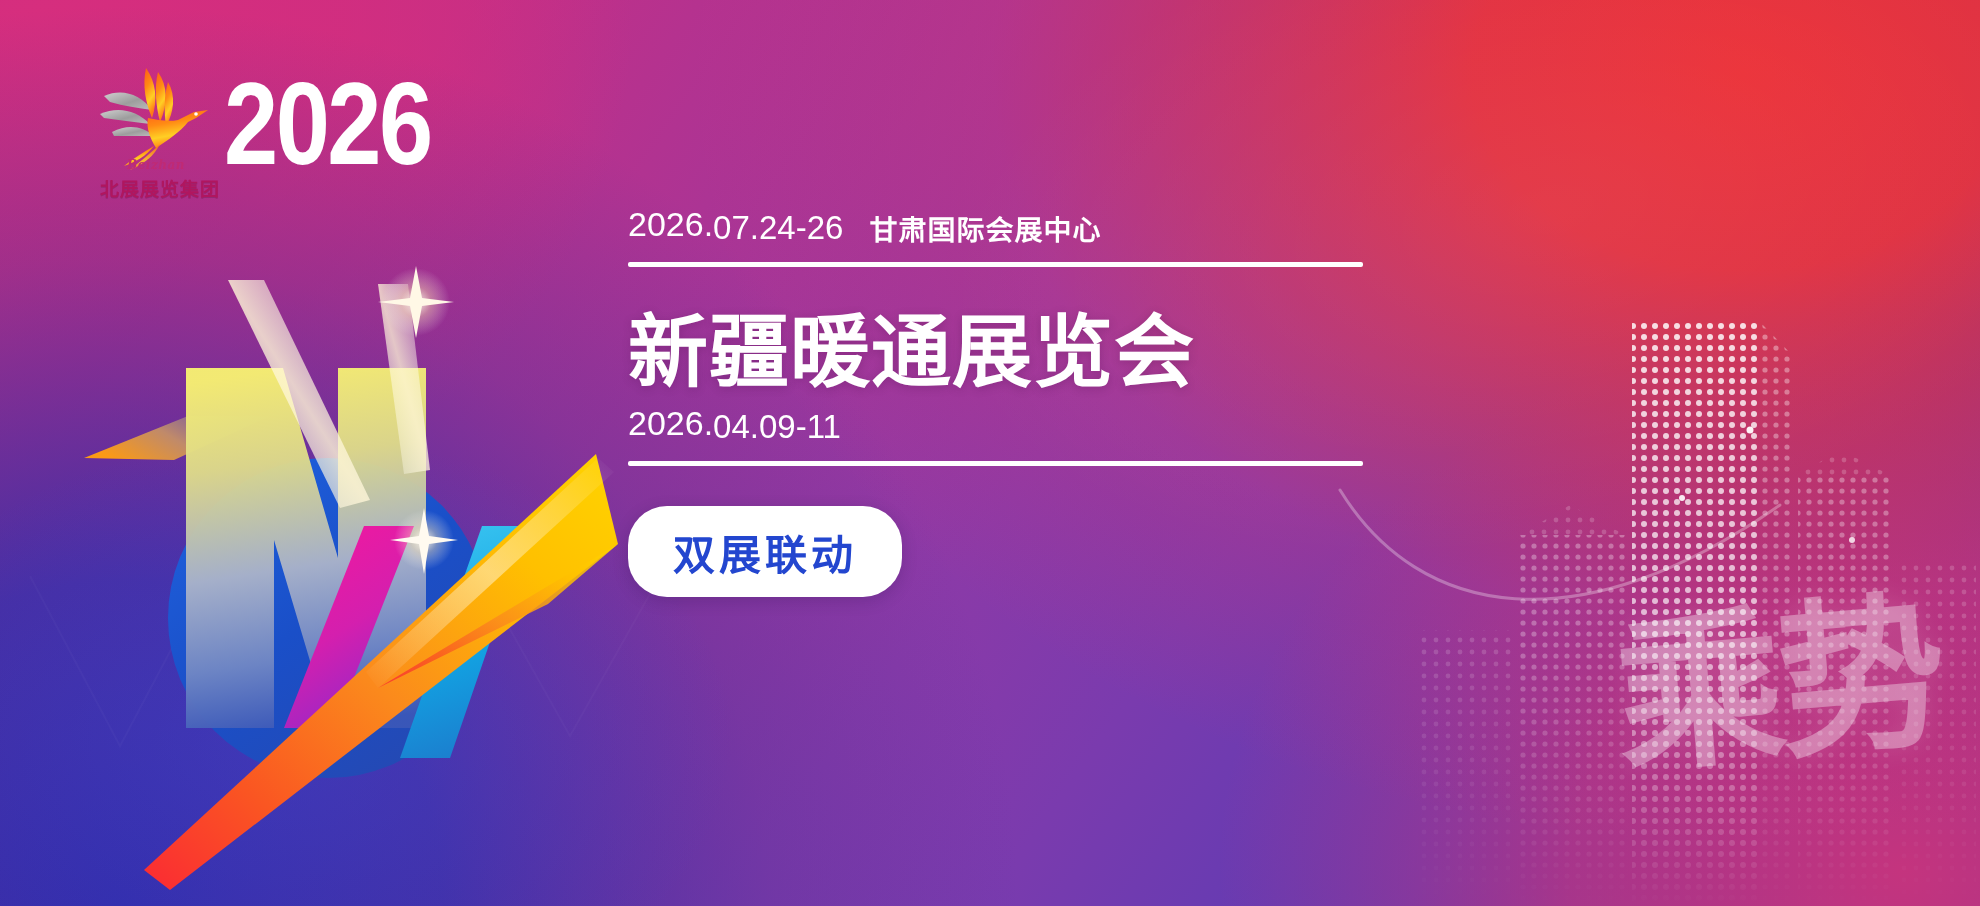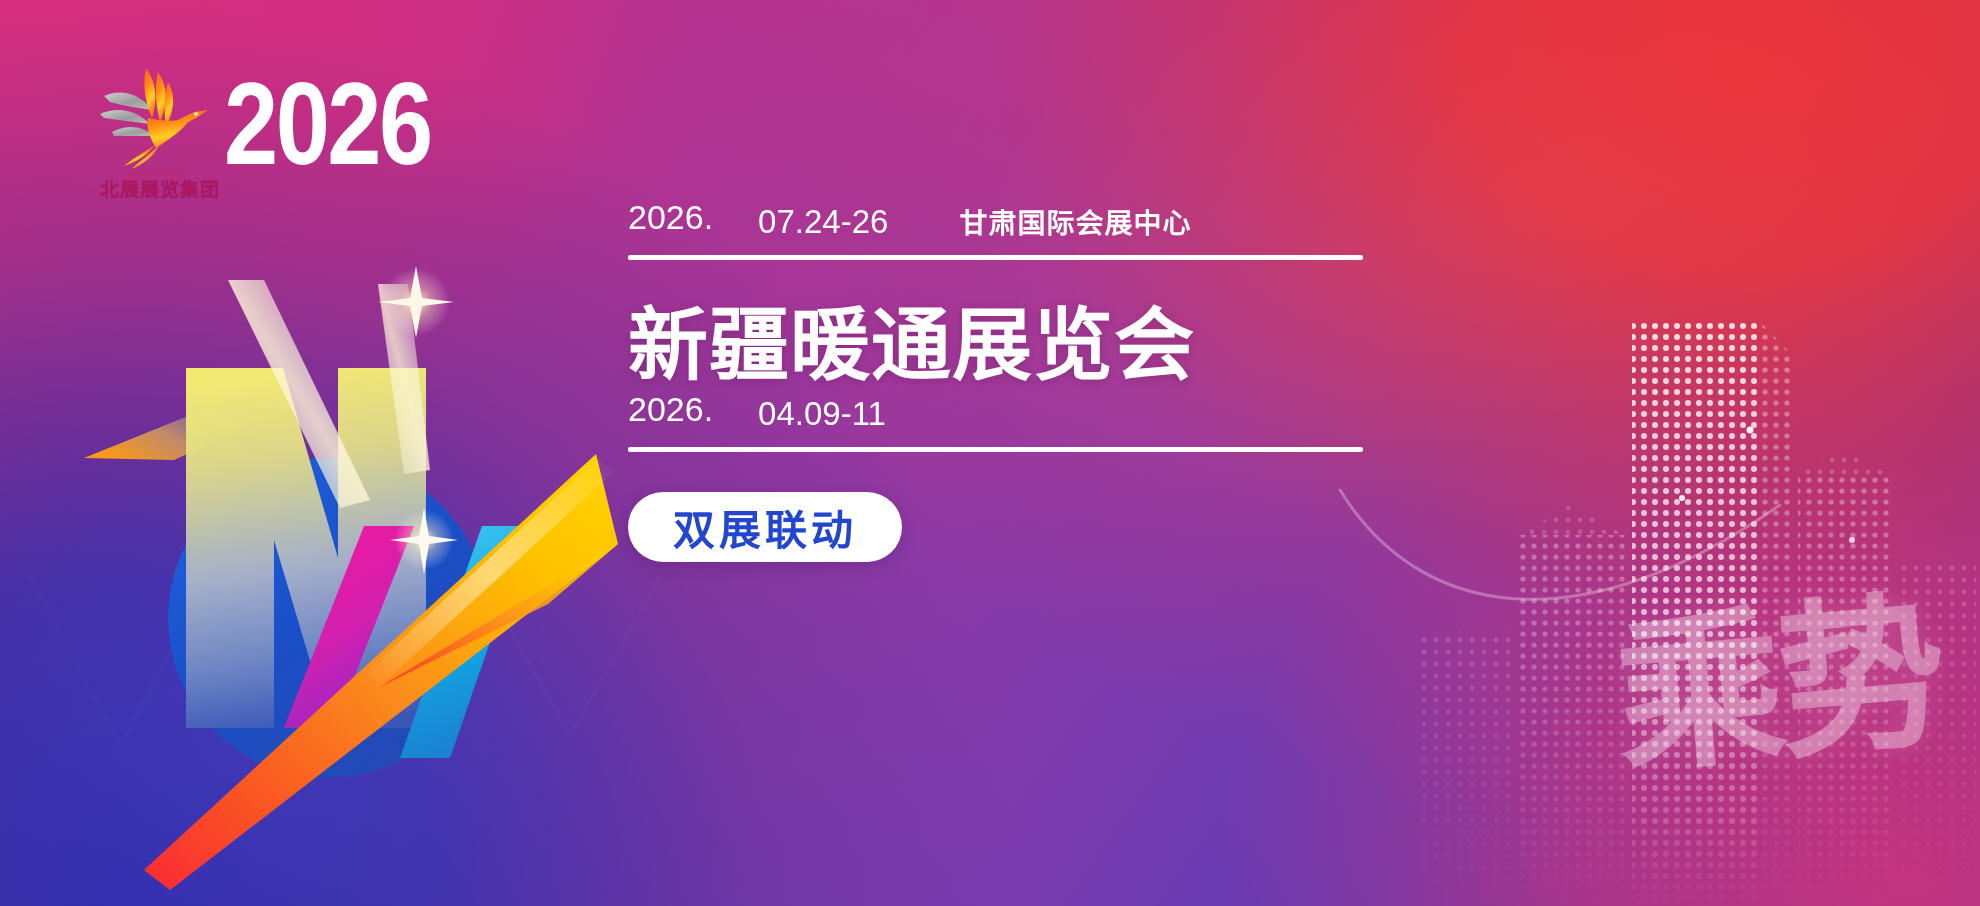--- a/index.html
+++ b/index.html
@@ -110,21 +110,20 @@
     left: 4px; top: 96px;
     width: 112px;
     text-align: center;
     font-family: "DejaVu Serif", "Liberation Serif", serif;
     font-style: italic;
     font-size: 12px;
     font-weight: 700;
     color: #c02a74;
     letter-spacing: .5px;
     white-space: nowrap;
-    margin-top: 9px;
   }
   .year {
     position: absolute;
     left: 128px; top: 4px;
     font-size: 116px;
     font-weight: 800;
     color: #ffffff;
     letter-spacing: -3px;
     line-height: 1;
     transform: scaleX(0.84);
@@ -150,25 +149,24 @@
     font-size: 80px;
     font-weight: 800;
     color: #ffffff;
     line-height: 1.06;
     letter-spacing: 1px;
     white-space: nowrap;
     text-shadow: 0 2px 10px rgba(60,10,60,0.22);
   }
   .meta-row {
     display: flex;
-    align-items: flex-end;
-    margin-top: 5px;
+    align-items: center;
+    margin-top: 12px;
     white-space: nowrap;
     color: #ffffff;
-    gap: 45px;
   }
   .meta-year {
     font-size: 34px;
     font-weight: 400;
     letter-spacing: 0px;
     transform: translateY(-4px);
     font-family: "Liberation Sans Narrow", "Liberation Sans", sans-serif;
   }
   .meta-date {
     font-size: 33px;
@@ -190,21 +188,21 @@
     border-radius: 2px;
   }
   .gap-lg { height: 44px; }
 
   .pill {
     display: inline-flex;
     align-items: center;
     justify-content: center;
     margin-top: 40px;
     width: 274px;
-    height: 70px;
+    height: 91px;
     border-radius: 39px;
     background: #ffffff;
     color: #2346cf;
     font-size: 42px;
     font-weight: 800;
     letter-spacing: 4px;
     box-shadow: 0 4px 16px rgba(20,10,60,0.18);
   }
 </style>
 </head>

